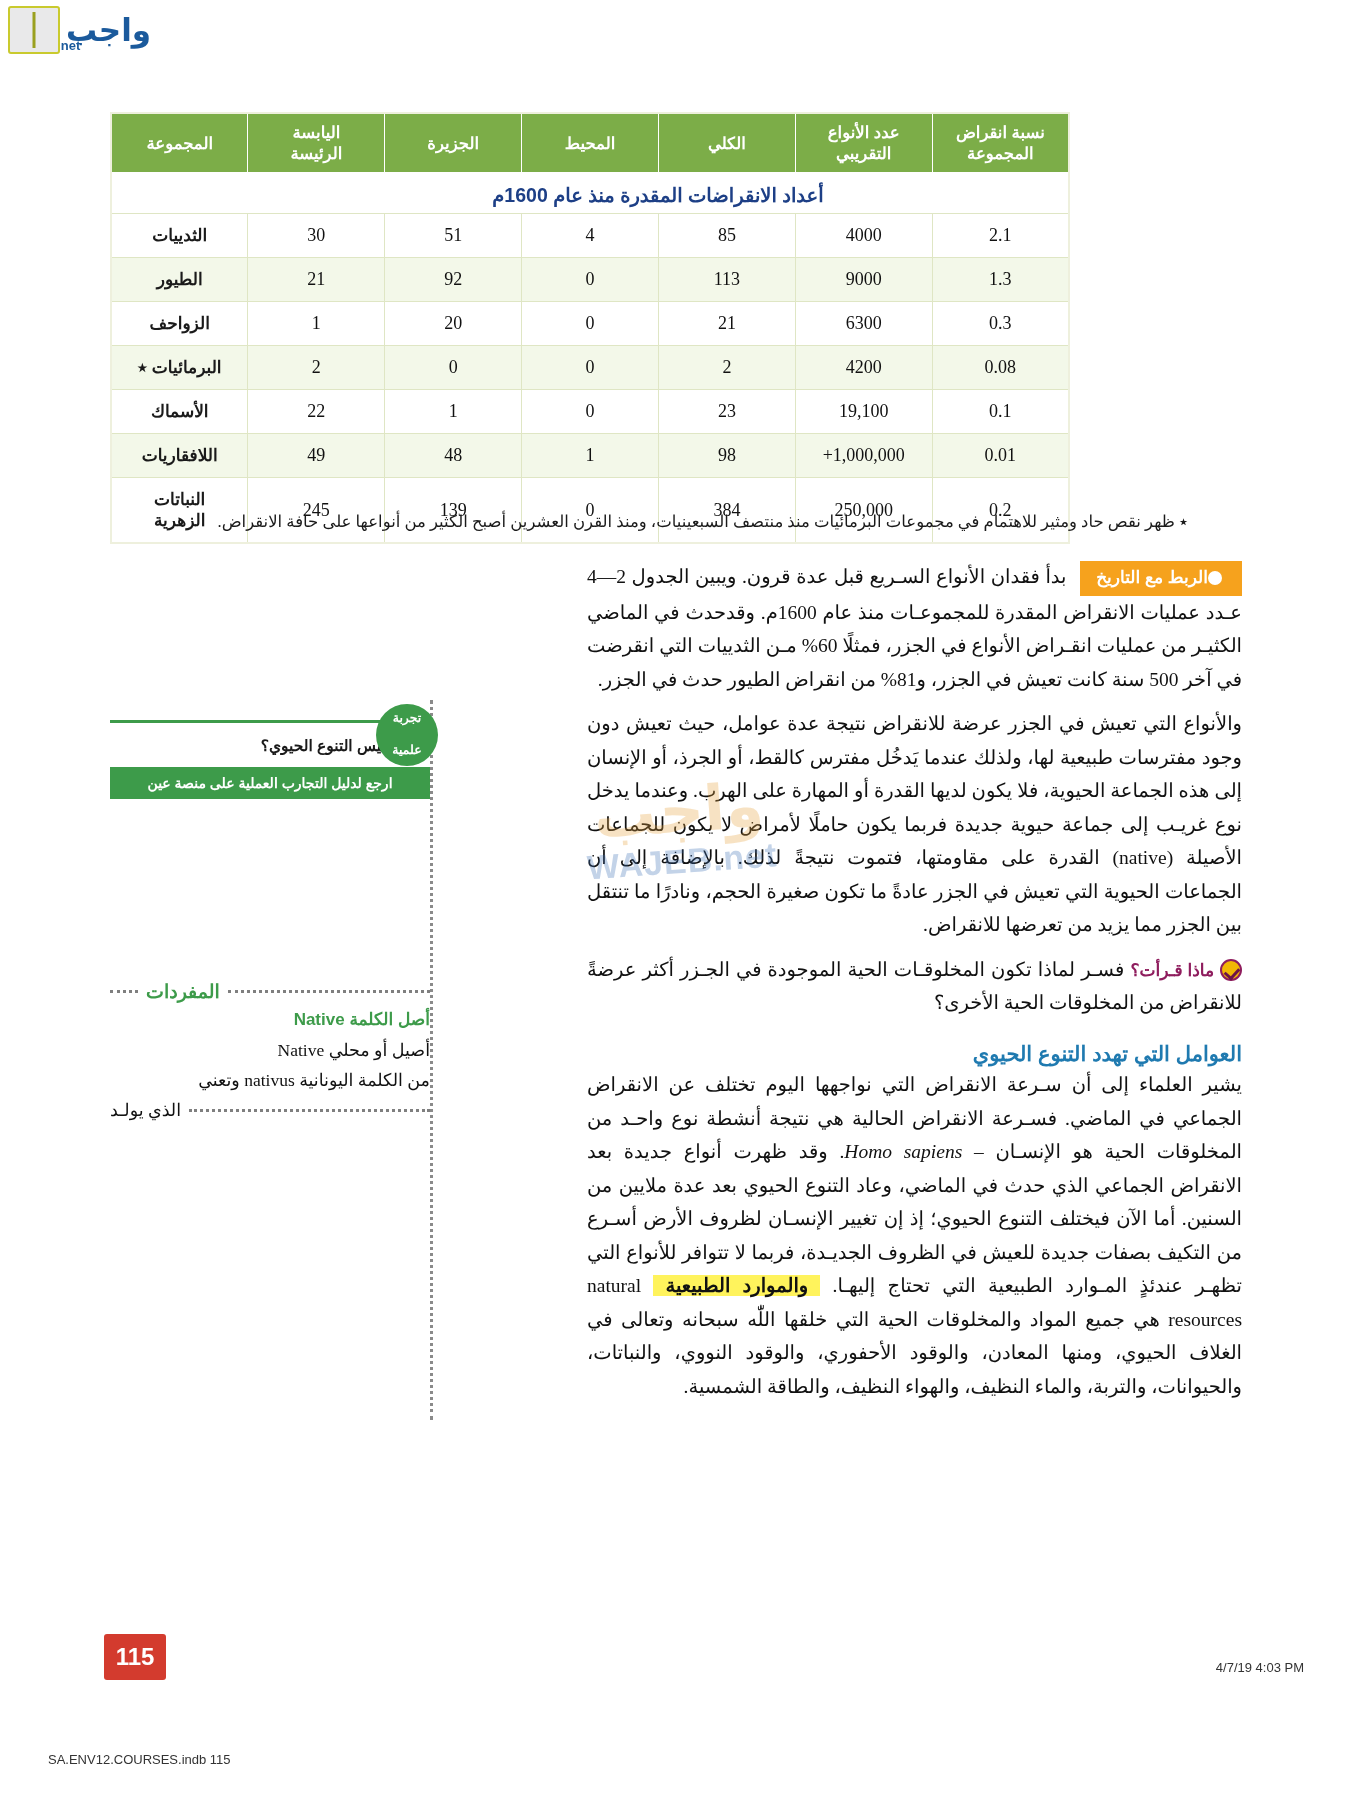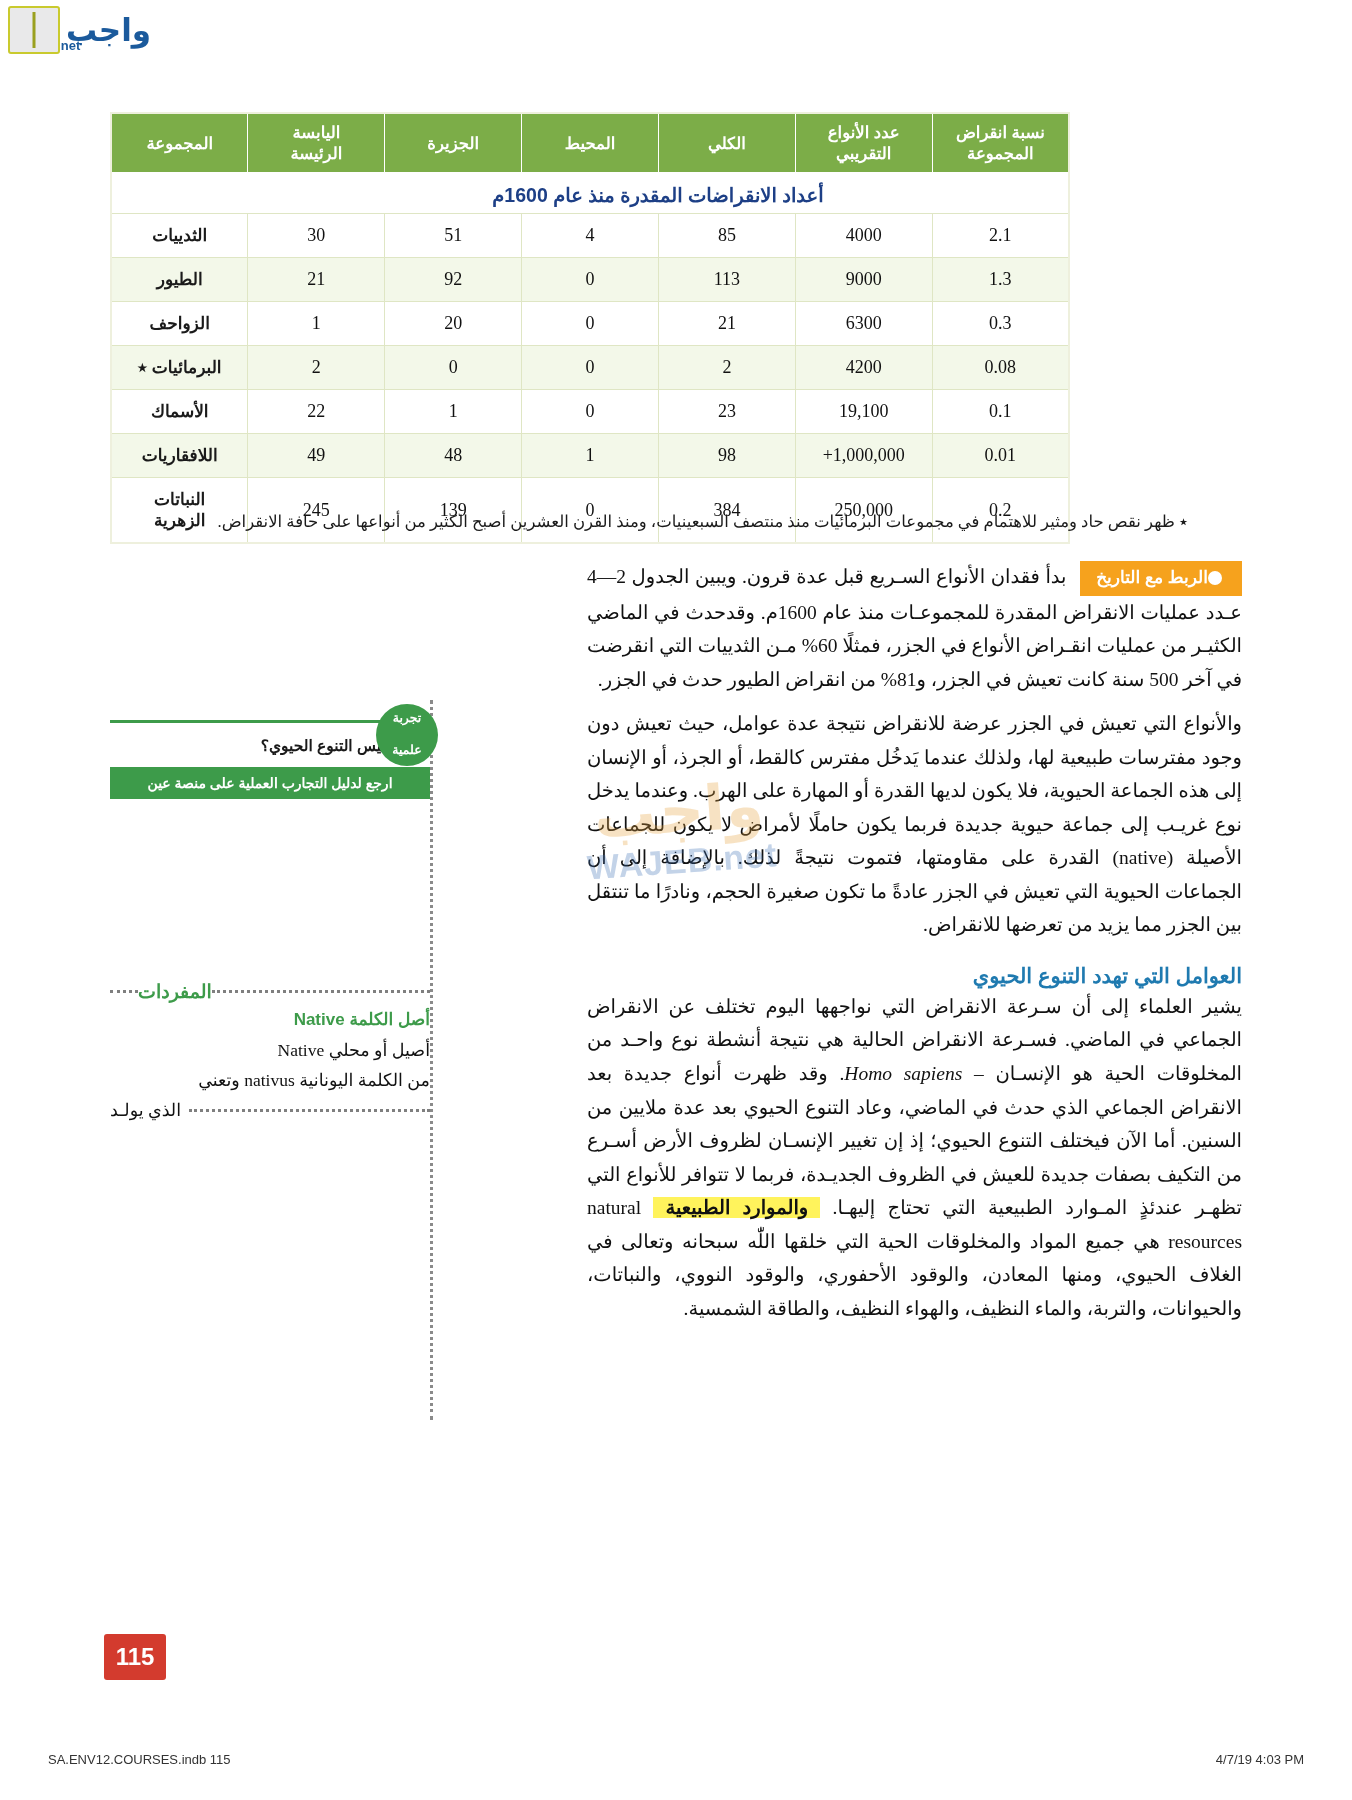--- a/index.html
+++ b/index.html
@@ -251,21 +251,21 @@
     font-weight:bold; font-size:24px;
     display:flex; align-items:center; justify-content:center;
     border-radius:3px;
   }
   .foot-left {
     position:absolute; left:48px; top:1752px;
     font-family:"Liberation Sans", sans-serif; font-size:13px; color:#333;
     direction:ltr;
   }
   .foot-right {
-    position:absolute; right:48px; top:1752px;
+    position:absolute; right:48px; top:1660px;
     font-family:"Liberation Sans", sans-serif; font-size:13px; color:#333;
     direction:ltr;
   }
 </style>
 </head>
 <body>
 
 <div class="brand-bar">
   <div class="brand-logo">
     <span class="brand-word">واجب</span>
@@ -391,20 +391,24 @@
 
   <p class="body">
     <span class="link-tag">
       <span class="dot"></span><span>الربط مع التاريخ</span>
     </span>
     <span>بدأ فقدان الأنواع السـريع قبل عدة قرون. ويبين الجدول 2—4 عـدد عمليات الانقراض المقدرة للمجموعـات منذ عام 1600م. وقدحدث في الماضي الكثيـر من عمليات انقـراض الأنواع في الجزر، فمثلًا 60% مـن الثدييات التي انقرضت في آخر 500 سنة كانت تعيش في الجزر، و81% من انقراض الطيور حدث في الجزر.</span>
   </p>
 
   <p class="body">والأنواع التي تعيش في الجزر عرضة للانقراض نتيجة عدة عوامل، حيث تعيش دون وجود مفترسات طبيعية لها، ولذلك عندما يَدخُل مفترس كالقط، أو الجرذ، أو الإنسان إلى هذه الجماعة الحيوية، فلا يكون لديها القدرة أو المهارة على الهرب. وعندما يدخل نوع غريـب إلى جماعة حيوية جديدة فربما يكون حاملًا لأمراض لا يكون للجماعات الأصيلة (native) القدرة على مقاومتها، فتموت نتيجةً لذلك. بالإضافة إلى أن الجماعات الحيوية التي تعيش في الجزر عادةً ما تكون صغيرة الحجم، ونادرًا ما تنتقل بين الجزر مما يزيد من تعرضها للانقراض.</p>
 
+  <p class="body read-q">
+    <span class="check-ico"></span><span class="read-badge">ماذا قـرأت؟</span>
+    <span>فسـر لماذا تكون المخلوقـات الحية الموجودة في الجـزر أكثر عرضةً للانقراض من المخلوقات الحية الأخرى؟</span>
+  </p>
 
   <h2 class="sec-ar">العوامل التي تهدد التنوع الحيوي</h2>
 
   <p class="body">
     <span>يشير العلماء إلى أن سـرعة الانقراض التي نواجهها اليوم تختلف عن الانقراض الجماعي في الماضي. فسـرعة الانقراض الحالية هي نتيجة أنشطة نوع واحـد من المخلوقات الحية هو الإنسـان – </span><span class="ital">Homo sapiens</span><span>. وقد ظهرت أنواع جديدة بعد الانقراض الجماعي الذي حدث في الماضي، وعاد التنوع الحيوي بعد عدة ملايين من السنين. أما الآن فيختلف التنوع الحيوي؛ إذ إن تغيير الإنسـان لظروف الأرض أسـرع من التكيف بصفات جديدة للعيش في الظروف الجديـدة، فربما لا تتوافر للأنواع التي تظهـر عندئذٍ المـوارد الطبيعية التي تحتاج إليهـا. </span><span class="bold hl">والموارد الطبيعية</span> <span>natural resources</span><span> هي جميع المواد والمخلوقات الحية التي خلقها اللّٰه سبحانه وتعالى في الغلاف الحيوي، ومنها المعادن، والوقود الأحفوري، والوقود النووي، والنباتات، والحيوانات، والتربة، والماء النظيف، والهواء النظيف، والطاقة الشمسية.</span>
   </p>
 </div>
 
 <div class="col-side">
   <div class="exp-box">
@@ -412,21 +416,21 @@
       <span>تجربة</span>
       <span>علمية</span>
     </div>
     <div class="exp-rule"></div>
     <div class="exp-q">كيف تقيس التنوع الحيوي؟</div>
     <div class="exp-foot">ارجع لدليل التجارب العملية على منصة عين</div>
   </div>
 </div>
 
 <div class="vocab">
-  <div style="display:flex;align-items:center;">
+  <div style="display:flex;align-items:center;gap:8px;">
     <div class="dotline" style="flex:1"></div>
     <div class="vocab-title">المفردات</div>
     <div class="dotline" style="flex:0 0 28px"></div>
   </div>
   <div class="vocab-head">أصل الكلمة Native</div>
   <div class="vocab-line">أصيل أو محلي Native</div>
   <div class="vocab-line">من الكلمة اليونانية nativus وتعني</div>
   <div style="display:flex;align-items:center;gap:8px;">
     <div class="dotline" style="flex:1"></div>
     <div class="vocab-line">الذي يولـد</div>

